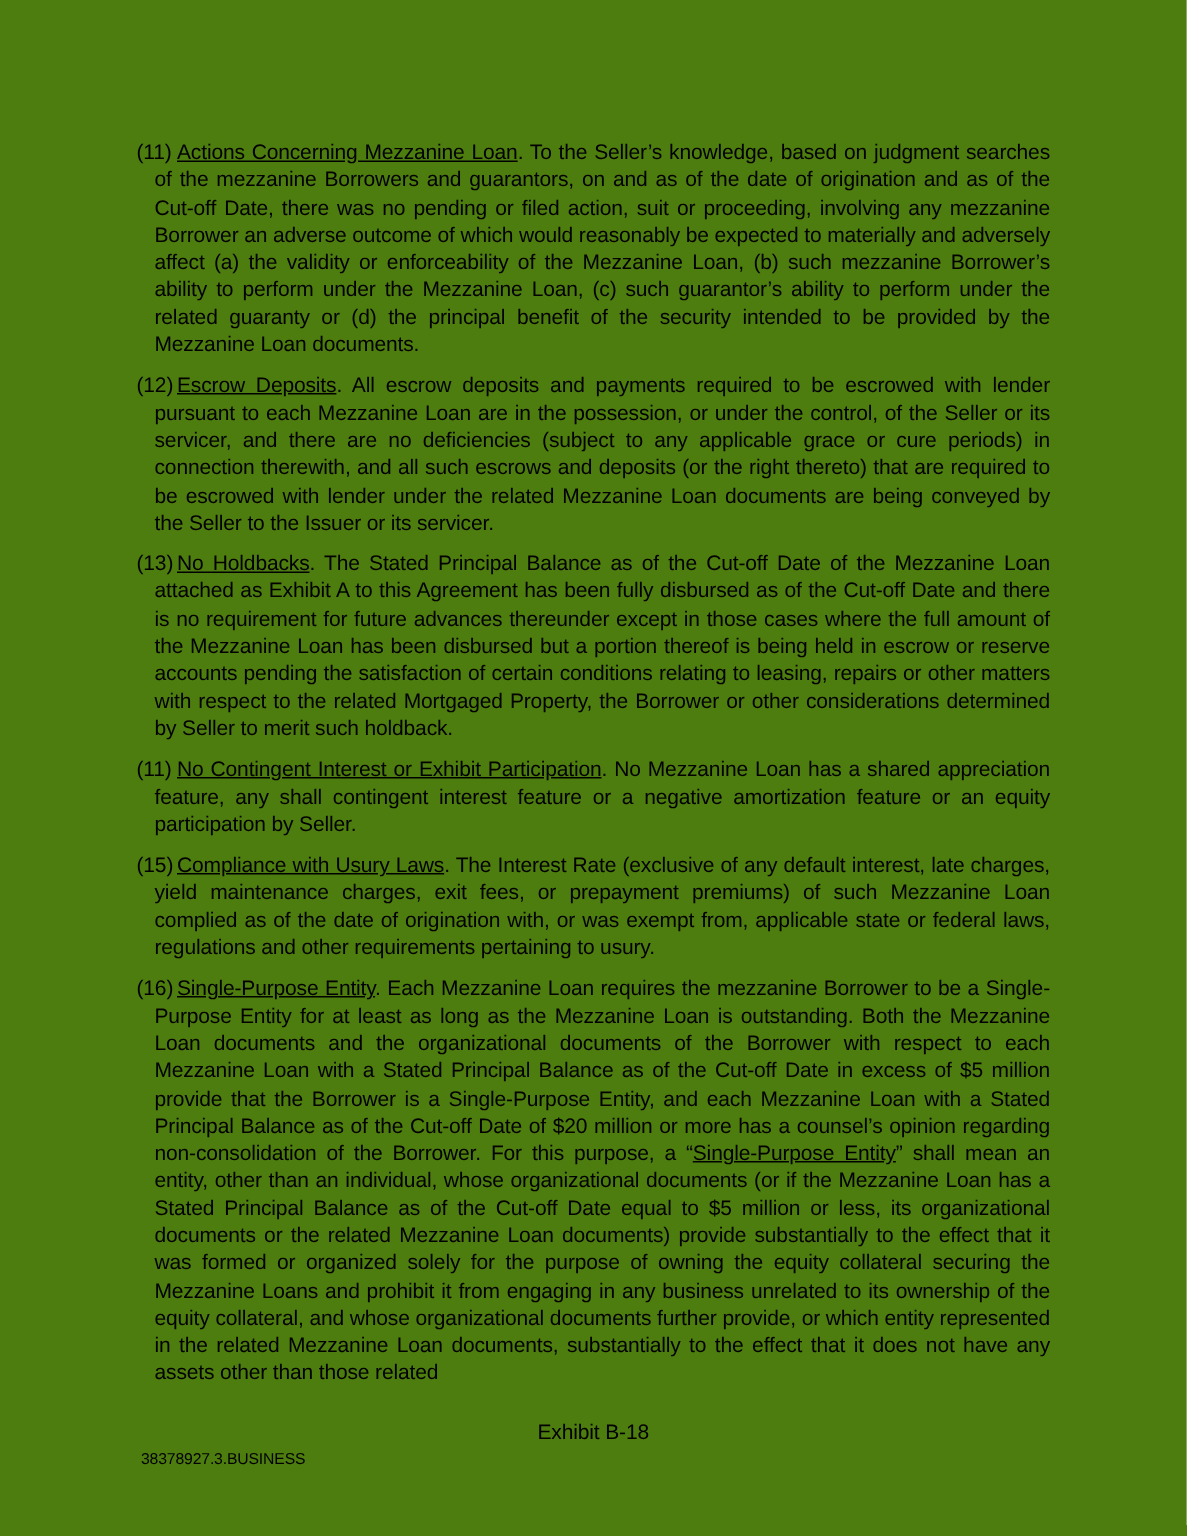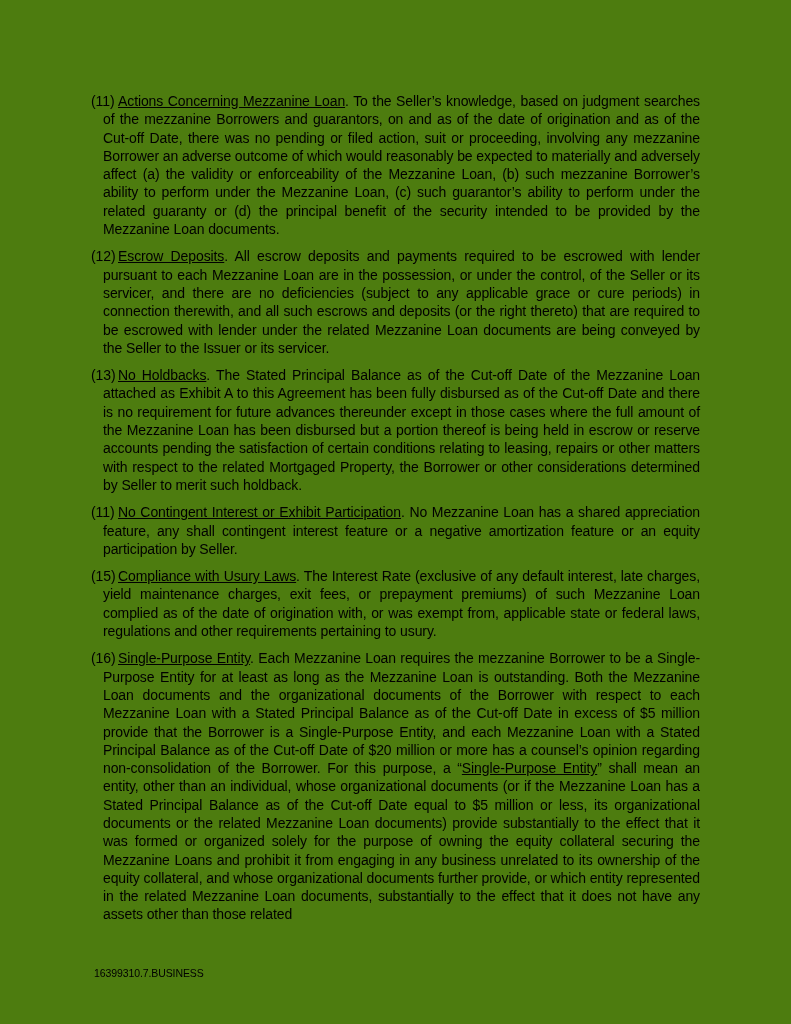--- a/index.html
+++ b/index.html
@@ -79,16 +79,17 @@
     <p class="para"><span class="num">(13)</span><span class="hd">No Holdbacks</span><span>.  The Stated Principal Balance as of the Cut-off Date of the Mezzanine Loan attached as Exhibit A to this Agreement has been fully disbursed as of the Cut-off Date and there is no requirement for future advances thereunder except in those cases where the full amount of the Mezzanine Loan has been disbursed but a portion thereof is being held in escrow or reserve accounts pending the satisfaction of certain conditions relating to leasing, repairs or other matters with respect to the related Mortgaged Property, the Borrower or other considerations determined by Seller to merit such holdback.</span></p>
 
     <p class="para"><span class="num">(11)</span><span class="hd">No Contingent Interest or Exhibit Participation</span><span>.  No Mezzanine Loan has a shared appreciation feature, any shall contingent interest feature or a negative amortization feature or an equity participation by Seller.</span></p>
 
     <p class="para"><span class="num">(15)</span><span class="hd">Compliance with Usury Laws</span><span>.  The Interest Rate (exclusive of any default interest, late charges, yield maintenance charges, exit fees, or prepayment premiums) of such Mezzanine Loan complied as of the date of origination with, or was exempt from, applicable state or federal laws, regulations and other requirements pertaining to usury.</span></p>
 
     <p class="para"><span class="num">(16)</span><span class="hd">Single-Purpose Entity</span><span>.  Each Mezzanine Loan requires the mezzanine Borrower to be a Single-Purpose Entity for at least as long as the Mezzanine Loan is outstanding.  Both the Mezzanine Loan documents and the organizational documents of the Borrower with respect to each Mezzanine Loan with a Stated Principal Balance as of the Cut-off Date in excess of $5 million provide that the Borrower is a Single-Purpose Entity, and each Mezzanine Loan with a Stated Principal Balance as of the Cut-off Date of $20 million or more has a counsel’s opinion regarding non-consolidation of the Borrower.  For this purpose, a “</span><span class="term">Single-Purpose Entity</span><span>” shall mean an entity, other than an individual, whose organizational documents (or if the Mezzanine Loan has a Stated Principal Balance as of the Cut-off Date equal to $5 million or less, its organizational documents or the related Mezzanine Loan documents) provide substantially to the effect that it was formed or organized solely for the purpose of owning the equity collateral securing the Mezzanine Loans and prohibit it from engaging in any business unrelated to its ownership of the equity collateral, and whose organizational documents further provide, or which entity represented in the related Mezzanine Loan documents, substantially to the effect that it does not have any assets other than those related</span></p>
 
   </div>
 
+  <div class="footer-exhibit">Exhibit B-18</div>
 
-  <div class="footer-id">16399310.7.BUSINESS</div>
+  <div class="footer-id">38378927.3.BUSINESS</div>
 
 </div>
 
 </body></html>

